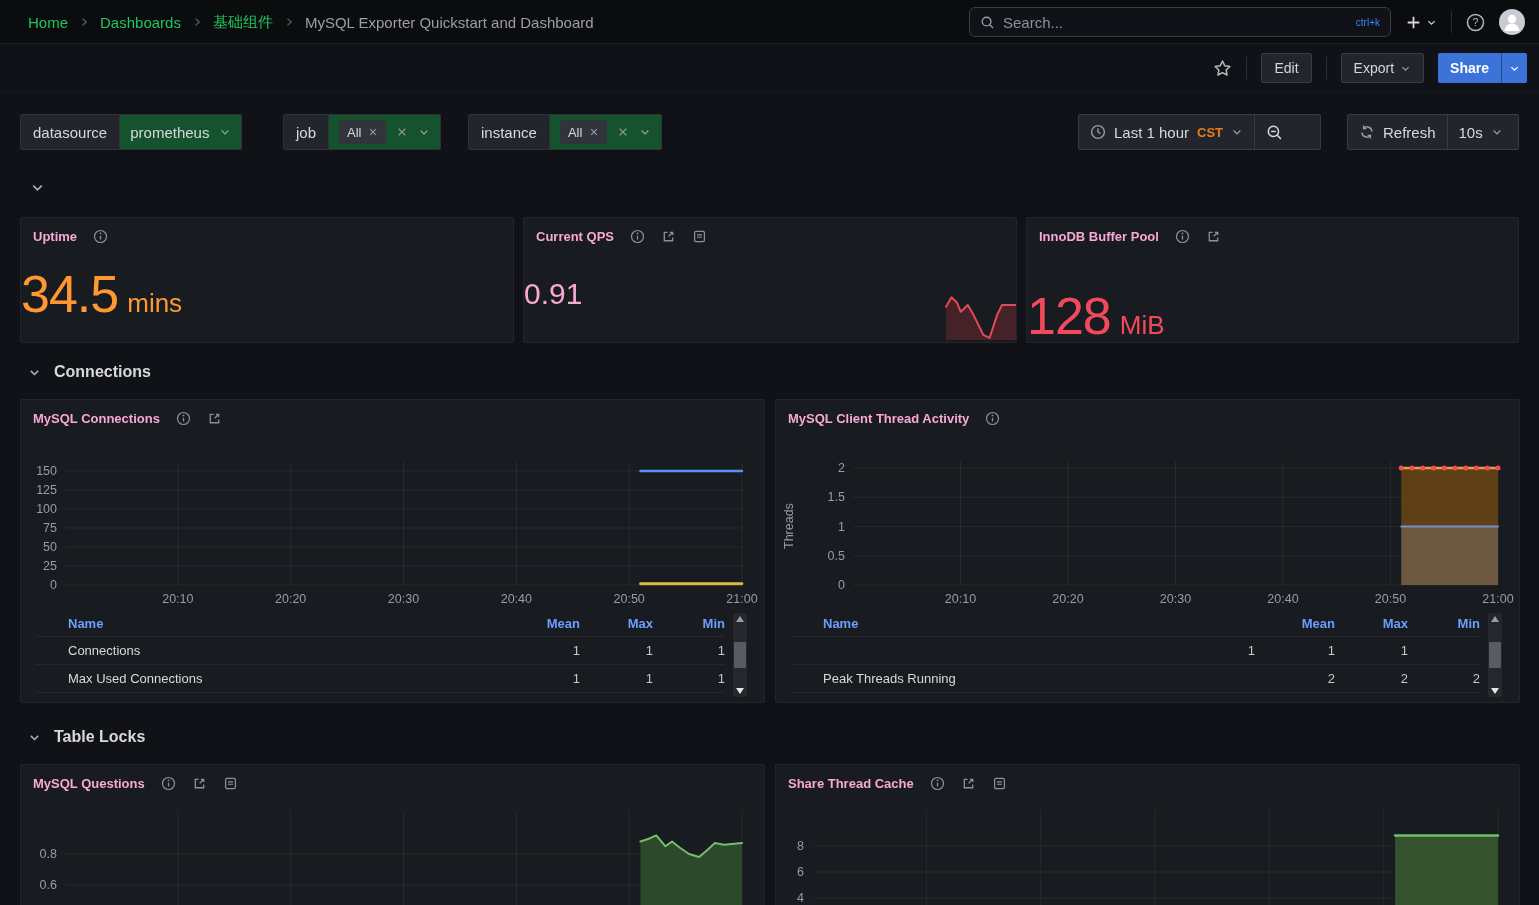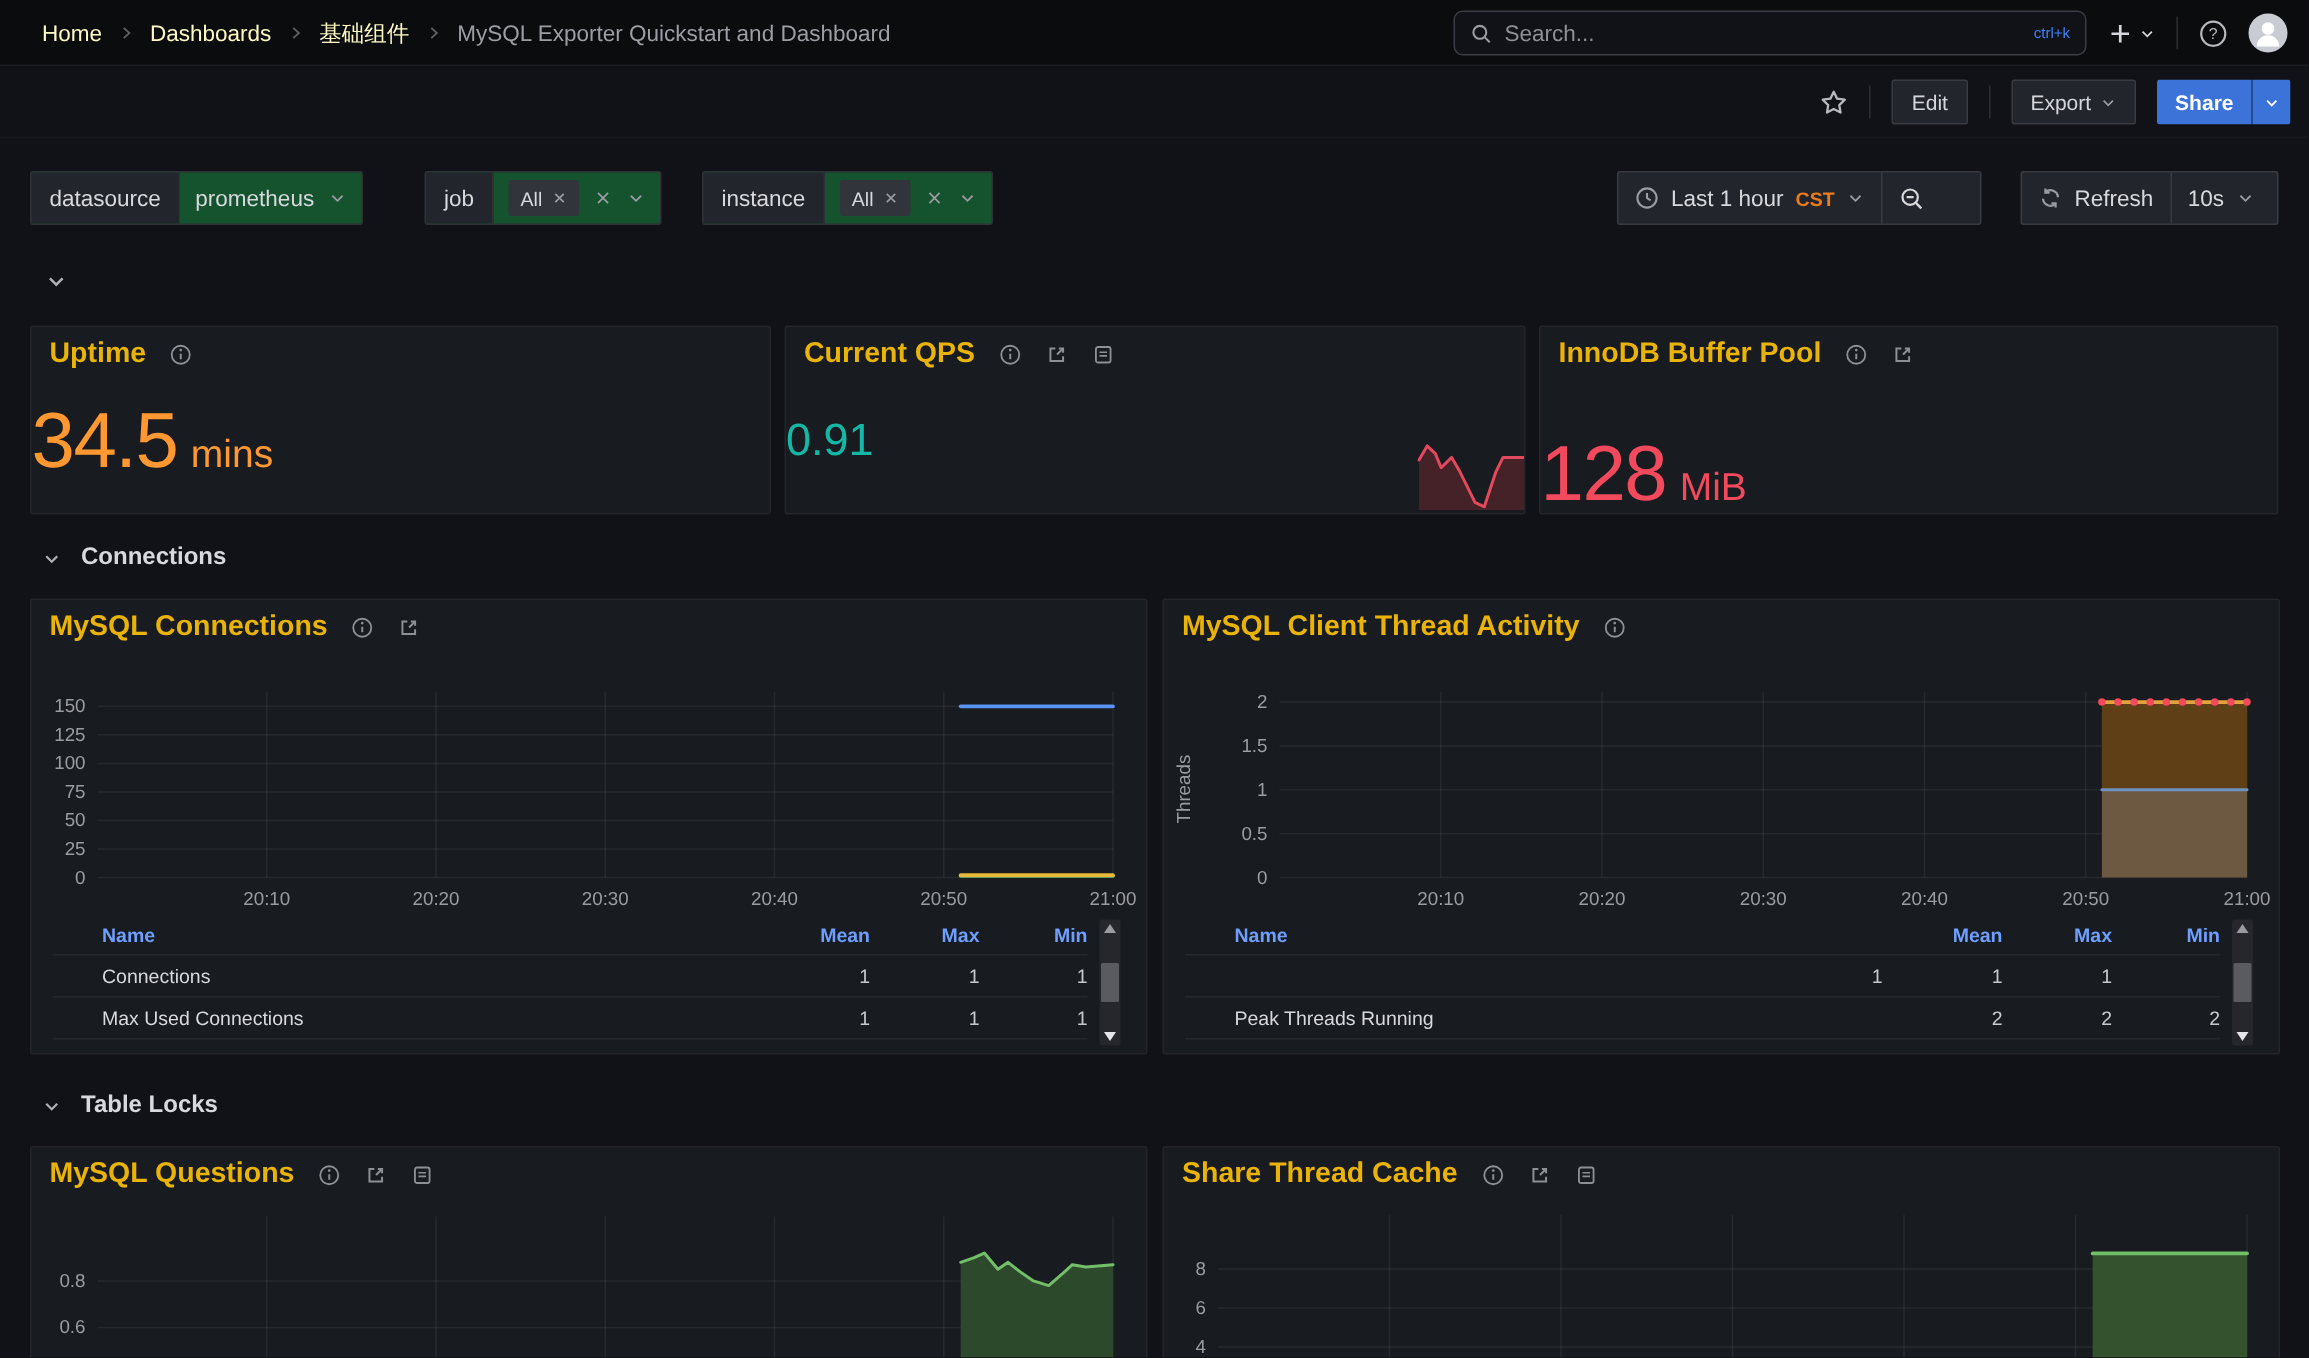--- a/index.html
+++ b/index.html
@@ -2,21 +2,21 @@
 <html><head>
 <meta charset="utf-8">
 <style>
   * { box-sizing: border-box; margin: 0; padding: 0; }
   html,body { background:#111217; font-family:"Liberation Sans", sans-serif; }
   #root { position:relative; width:1539px; height:905px; background:#111217; overflow:hidden; color:#d8d9dd; }
 
   
   .topnav { position:absolute; left:0; top:0; width:1539px; height:44px; background:#0b0c0e; border-bottom:1px solid #1b1c21; }
   .crumbs { position:absolute; left:28px; top:0; height:44px; display:flex; align-items:center; gap:10px; font-size:15px; }
-  .crumb { color:#fef9c3; white-space:nowrap; cursor:pointer; }
+  .crumb { color:#22c55e; white-space:nowrap; cursor:pointer; }
   .crumb.current { color:#9d9ea5; cursor:default; }
   .crumb-sep { display:flex; color:#5f6166; }
   .nav-right { position:absolute; right:14px; top:0; height:44px; display:flex; align-items:center; gap:14px; }
   .searchbox { display:flex; align-items:center; width:422px; height:30px; background:#111217; border:1px solid #3a3c43; border-radius:6px; padding:0 10px; gap:8px; }
   .searchbox input { flex:1; background:transparent; border:none; outline:none; color:#c9cad0; font-size:15px; font-family:inherit; }
   .searchbox input::placeholder { color:#8e9097; }
   .kbd-hint { color:#3b82f6; font-size:10px; }
   .plus-group { display:flex; align-items:center; gap:4px; color:#d5d6db; cursor:pointer; }
   .nav-divider { width:1px; height:22px; background:#2c2e33; }
   .icon-btn { display:flex; align-items:center; justify-content:center; color:#b7b9be; cursor:pointer; }
@@ -44,21 +44,21 @@
 
   .row-toggle { position:absolute; left:30px; top:180px; color:#aeb0b5; cursor:pointer; }
 
   
   .section-header { position:absolute; display:flex; align-items:center; gap:13px; height:28px; cursor:pointer; }
   .section-title { font-size:16px; font-weight:700; color:#d8d9dd; }
 
   
   .panel { position:absolute; background:#181b1f; border:1px solid #23252b; border-radius:2px; overflow:hidden; }
   .panel-header { position:absolute; left:0; top:0; right:0; height:36px; display:flex; align-items:center; gap:16px; padding:0 12px; }
-  .panel-title { font-size:19px; font-weight:600; color:#eab308; white-space:nowrap; }
+  .panel-title { font-size:13px; font-weight:600; color:#f9a8d4; white-space:nowrap; }
   .picon { color:#8e9097; display:flex; cursor:pointer; }
 
   .stat-value-wrap { position:absolute; left:0; right:0; top:34px; bottom:6px; display:flex; align-items:center; justify-content:flex-start; }
   .stat-value { display:flex; align-items:baseline; gap:9px; font-weight:500; }
   .stat-big { font-size:52px; letter-spacing:-1px; }
   .stat-mid { font-size:30px; }
   .stat-unit { font-size:26px; }
 
   .chart-svg { position:absolute; left:0; top:0; pointer-events:none; }
   .tick { fill:#9a9ba3; font-size:12.5px; font-family:"Liberation Sans", sans-serif; }
@@ -331,21 +331,21 @@
         </span>
       <span class="picon">
           <svg class="ic" width="15" height="15" viewBox="0 0 16 16">
             <rect x="2.8" y="2.5" width="10.4" height="11" rx="1.5" fill="none" stroke="currentColor" stroke-width="1.3"></rect>
             <line x1="5.3" y1="6.2" x2="10.7" y2="6.2" stroke="currentColor" stroke-width="1.2"></line>
             <line x1="5.3" y1="8.8" x2="10.7" y2="8.8" stroke="currentColor" stroke-width="1.2"></line>
           </svg>
         </span>
     </div>
     <div class="stat-value-wrap">
-      <div class="stat-value" style="color:#14b8a6;">
+      <div class="stat-value" style="color:#f9a8d4;">
         <span class="stat-mid">0.91</span>
       </div>
     </div>
     <svg class="chart-svg" style="left:421px; top:72px;" width="72" height="53">
         <path d="M1 50 L 1 16.672727272727276 L 6.444444444444467 7.272727272727276 L 11.888888888888877 12.400000000000004 L 15.777777777777766 21.8 L 22.777777777777754 14.963636363636368 L 28.22222222222222 24.363636363636367 L 38.33333333333331 44.87272727272727 L 44.555555555555564 47.86363636363636 L 52.33333333333334 24.363636363636367 L 57.00000000000002 14.963636363636368 L 71 14.963636363636368 L 71 50 Z" fill="#452227" stroke="none"></path>
         <polyline points="1,16.672727272727276 6.444444444444467,7.272727272727276 11.888888888888877,12.400000000000004 15.777777777777766,21.8 22.777777777777754,14.963636363636368 28.22222222222222,24.363636363636367 38.33333333333331,44.87272727272727 44.555555555555564,47.86363636363636 52.33333333333334,24.363636363636367 57.00000000000002,14.963636363636368 71,14.963636363636368" fill="none" stroke="#E2495C" stroke-width="2" stroke-linejoin="round" stroke-linecap="round"></polyline>
       </svg>
   </div>
 
   <div class="panel" style="left:1026px; top:217px; width:493px; height:126px;">

